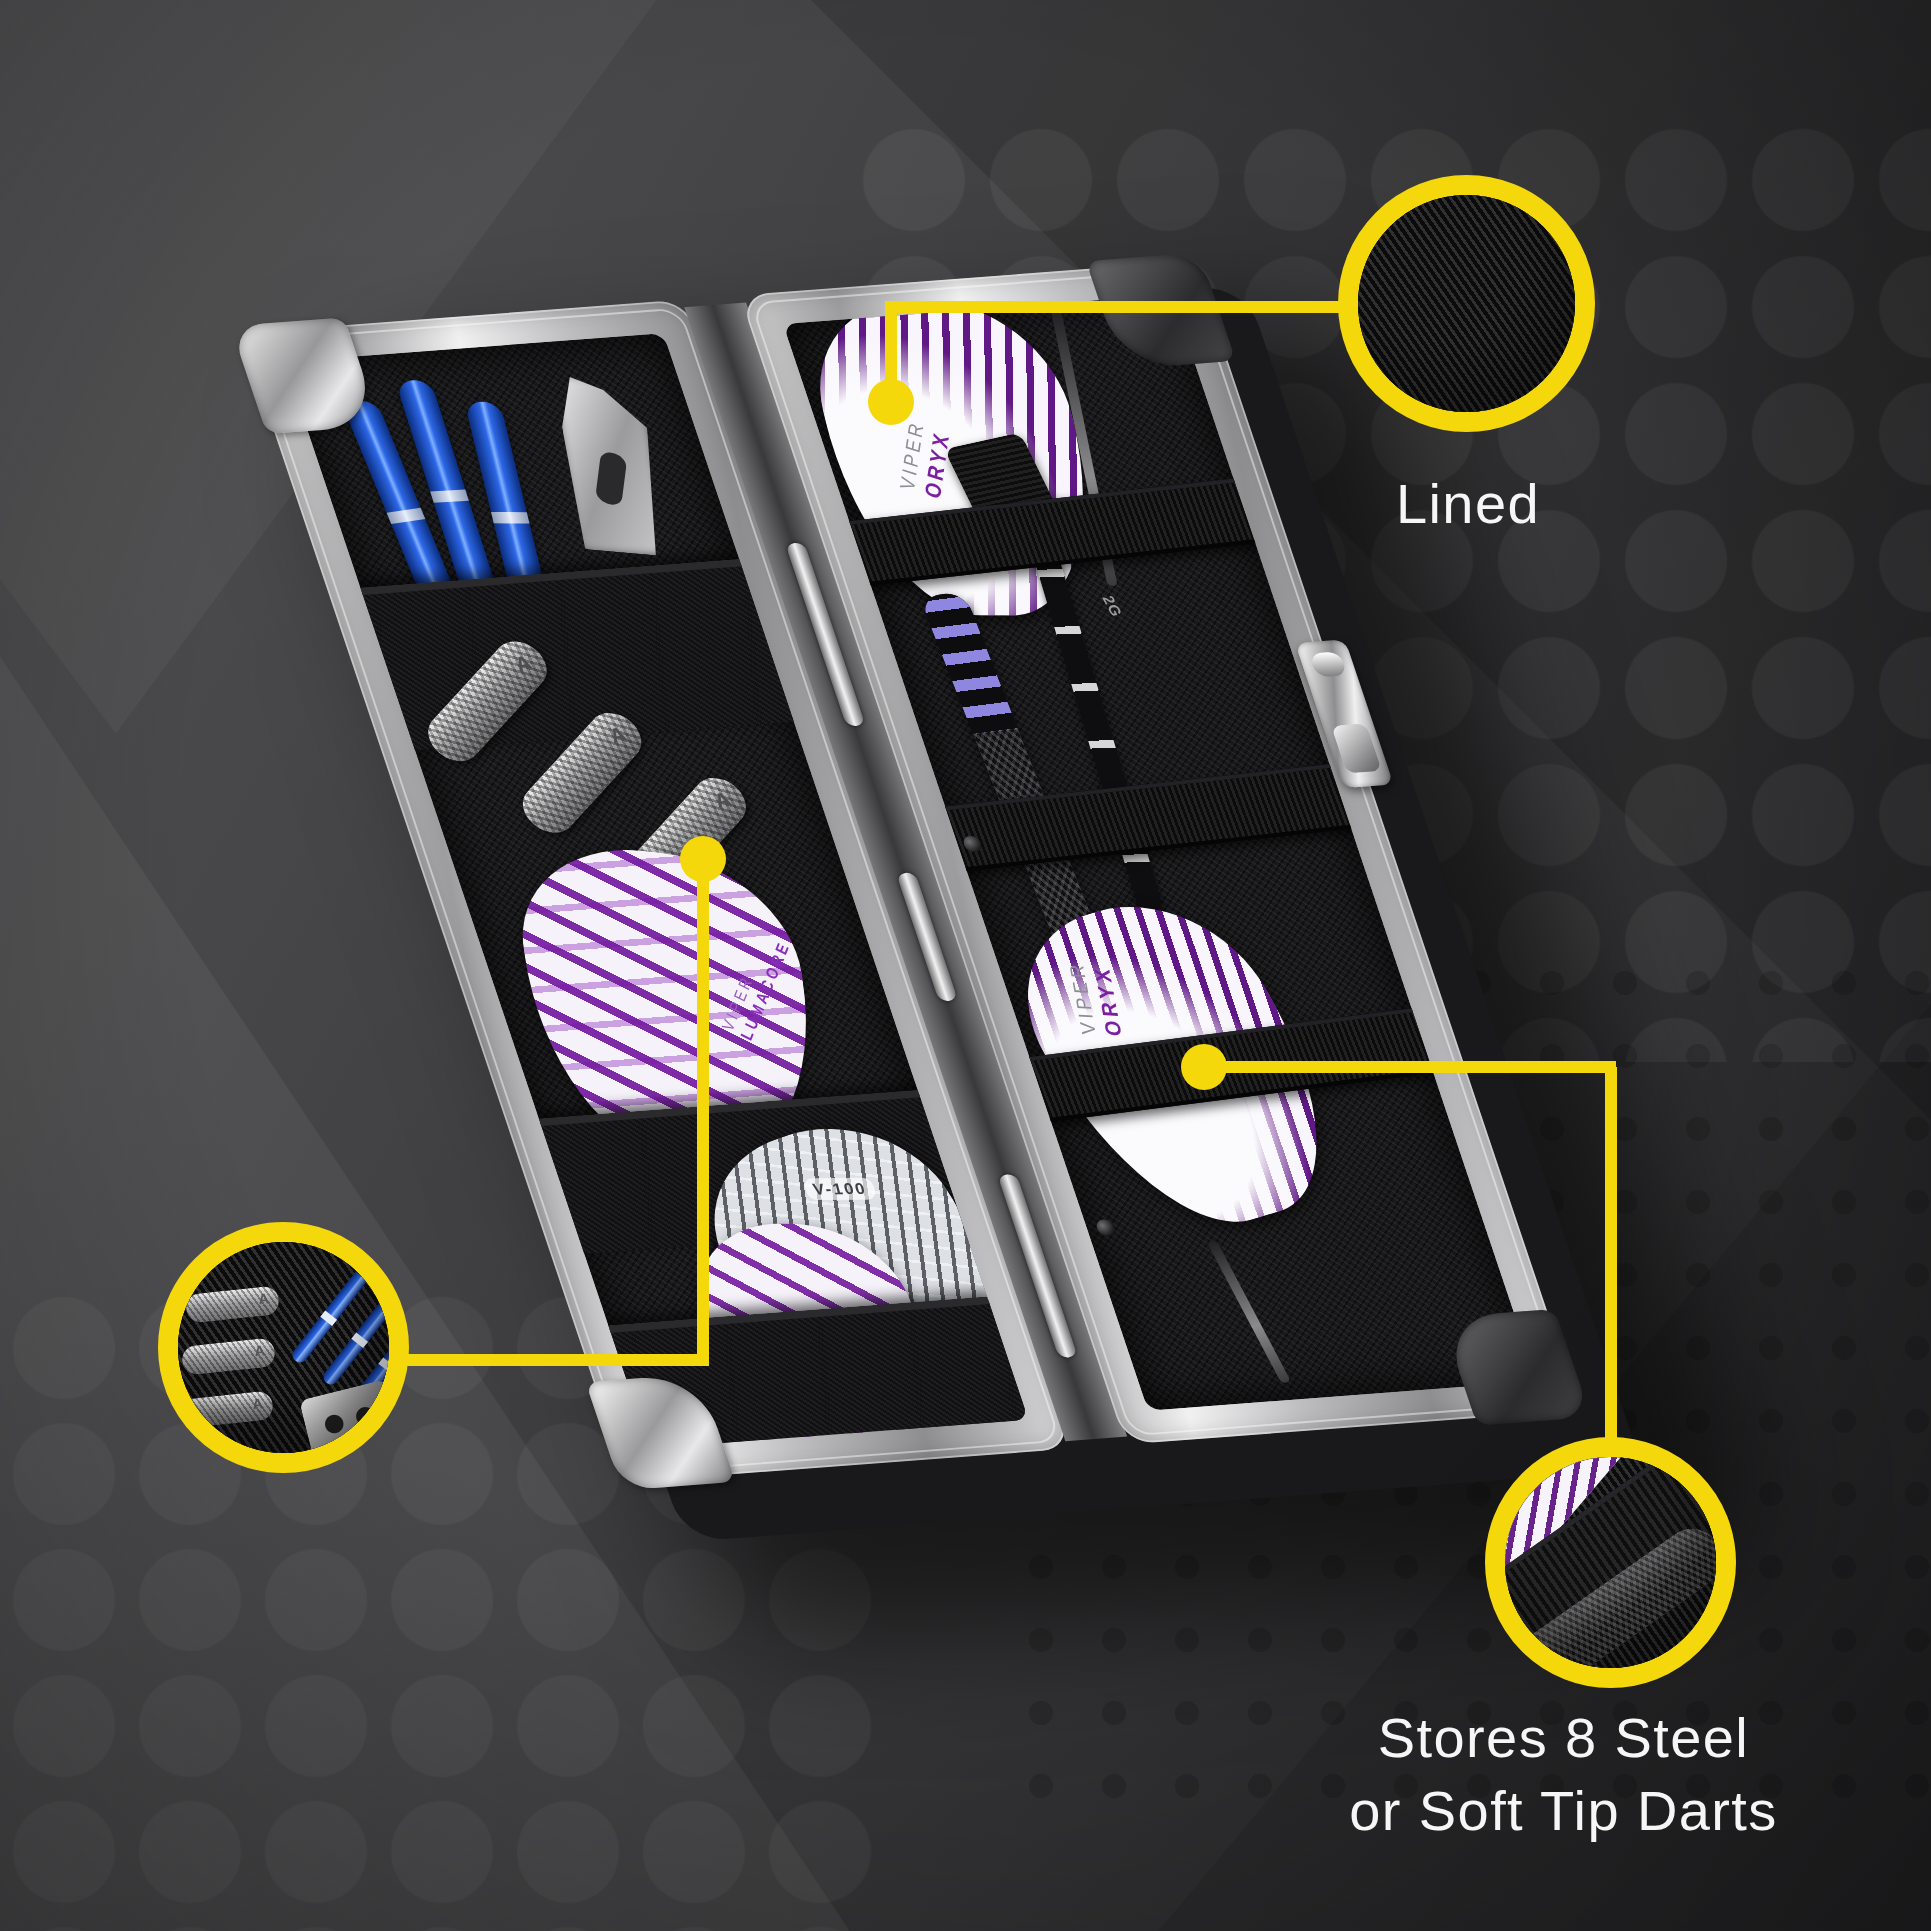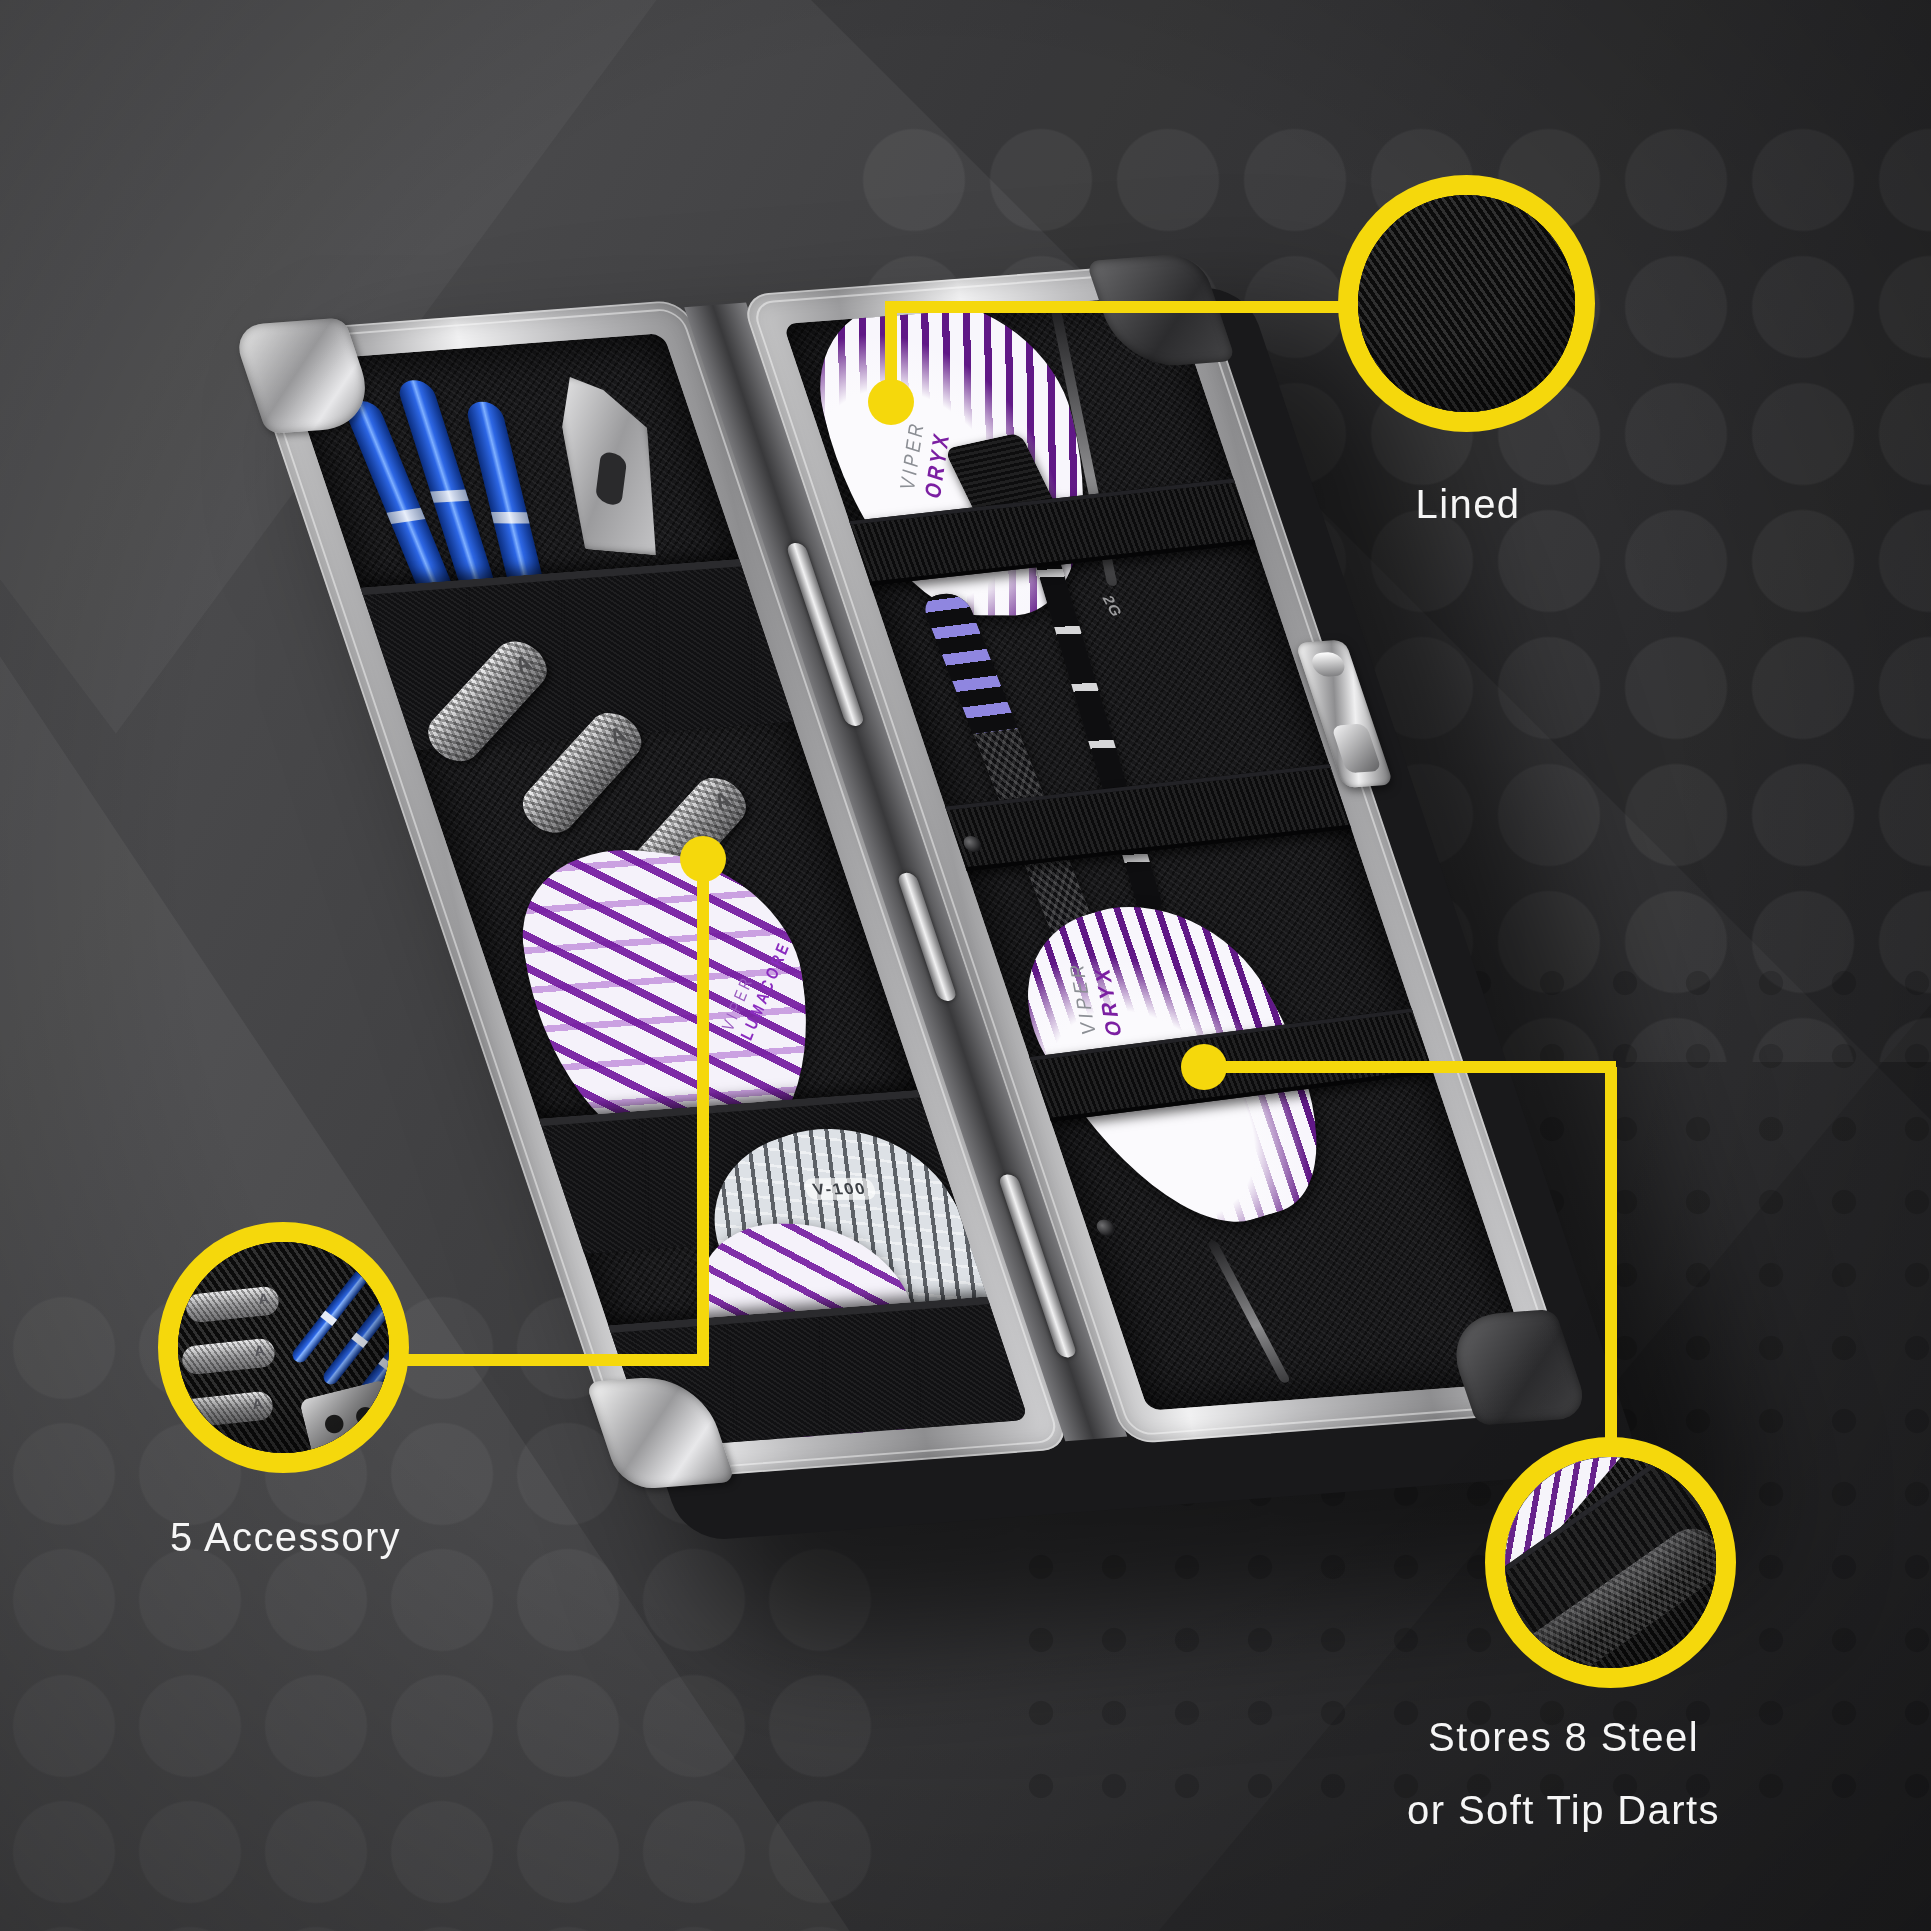--- a/index.html
+++ b/index.html
@@ -177,21 +177,21 @@
     border-top:5.8px solid #26262a;border-bottom:5.8px solid #040405;}
   .mini-barrel{position:absolute;width:241px;height:60px;border-radius:29px;transform:rotate(-35deg);
     background-image:repeating-linear-gradient(60deg,rgba(255,255,255,.18) 0 2.9px,transparent 2.9px 5.8px),
       repeating-linear-gradient(-60deg,rgba(255,255,255,.10) 0 2.9px,transparent 2.9px 5.8px),
       linear-gradient(#3c3c3e,#111 60%);}
   .mini-flight-hint{position:absolute;width:116px;height:135px;
     clip-path:polygon(0 0,100% 0,0 100%);
     background-color:#f6f4fa;
     background-image:repeating-linear-gradient(100deg,rgba(88,12,128,.9) 0 5.8px,transparent 5.8px 17.4px);}
 
-  .c-label{position:absolute;color:#f6f6f6;font-size:40px;letter-spacing:1.4px;
+  .c-label{position:absolute;color:#f6f6f6;font-size:56px;letter-spacing:1.4px;
     text-align:center;line-height:70px;z-index:23;font-weight:400;}
 </style>
 </head>
 <body>
 
 <div class="stage">
 
   <div class="bg-base"></div>
   <div class="swoosh-dark"></div>
   <div class="swoosh-dark2"></div>
@@ -323,21 +323,20 @@
     <div class="mini-tip" style="left:3.9px;top:100px;">
         <span>A</span>
       </div>
     <div class="mini-tip" style="left:1.9px;top:153px;">
         <span>A</span>
       </div>
     <div class="mini-clip" style="left:127px;top:147px;"></div>
     <div class="shade"></div>
   </div>
   <div class="c-label" style="left:44px;top:1502px;width:483px;">
-    <div>5 Accessory</div>
   </div>
 
   <div class="c-line accent" style="left:1204px;top:1061px;width:412px;height:11.6px;"></div>
   <div class="c-line accent" style="left:1605px;top:1067px;width:11.6px;height:377px;"></div>
   <div class="c-dot accent" style="left:1181px;top:1044px;"></div>
   <div class="c-circle" style="left:1485px;top:1437px;width:251px;height:251px;">
     <div class="inner weave"></div>
     <div class="mini-flight-hint"></div>
     <div class="mini-strap" style="left:-33px;top:35px;"></div>
     <div class="mini-barrel" style="left:-7.7px;top:124px;"></div>

